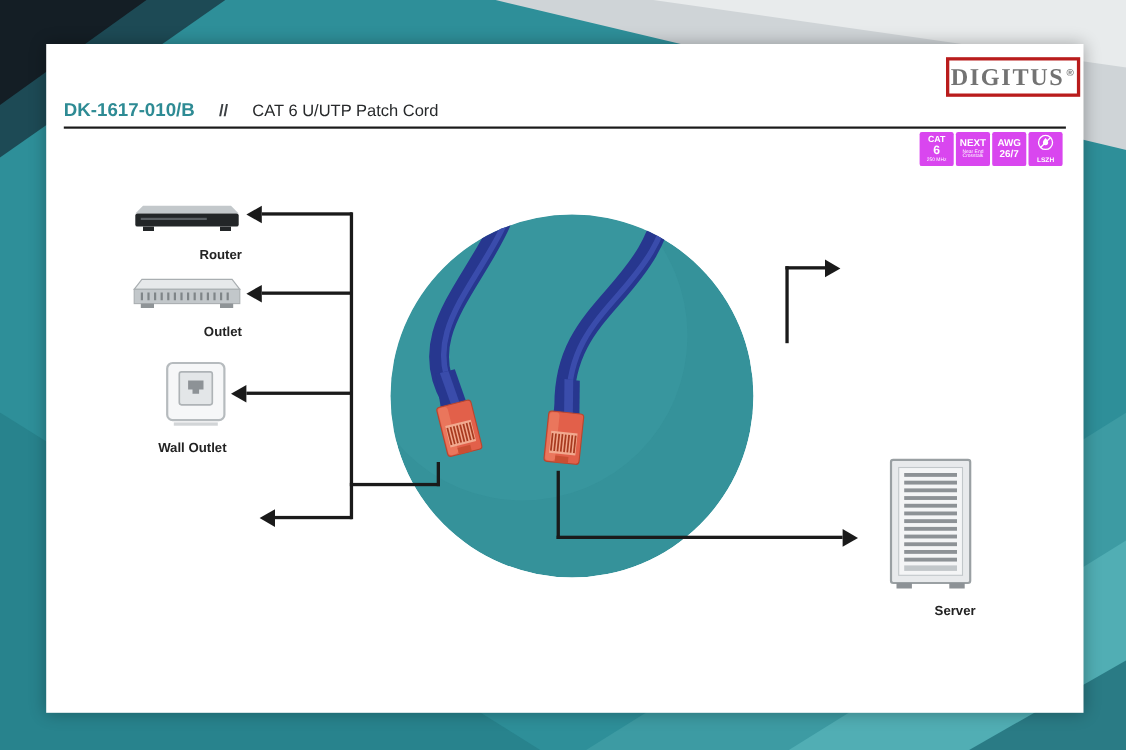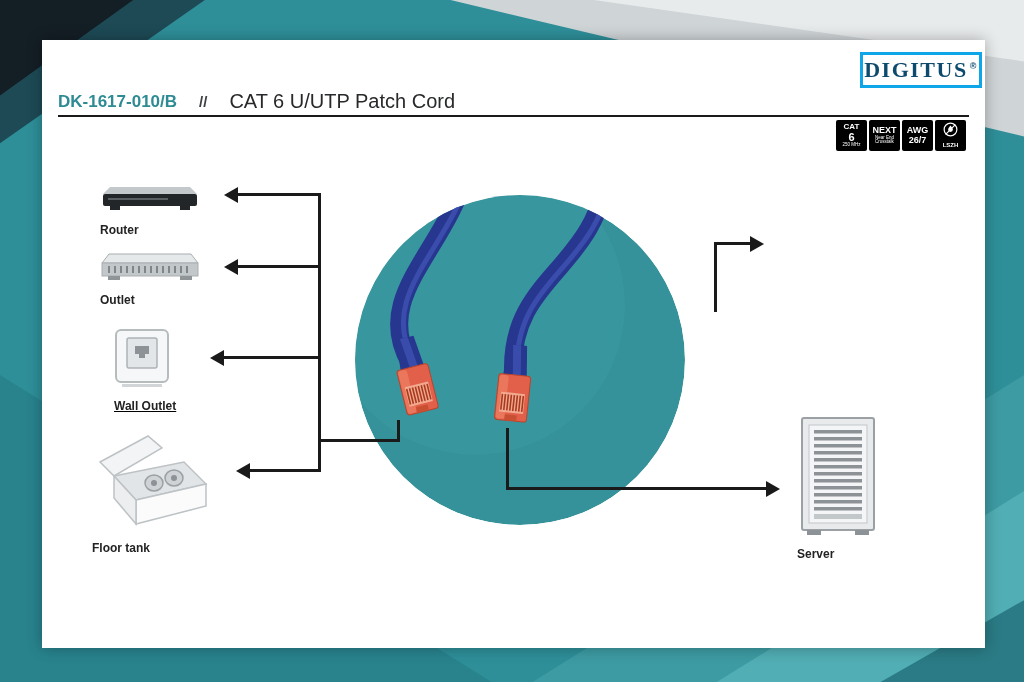--- a/index.html
+++ b/index.html
@@ -19,49 +19,49 @@
   .bg-teal-bl{clip-path:polygon(0 55%,48% 100%,0 100%);background:#28838d;}
 
   .card{
     position:absolute;left:42px;top:40px;width:943px;height:608px;
     background:#ffffff;z-index:1;box-shadow:0 0 14px rgba(0,0,0,.3);
   }
   .card *{box-sizing:border-box;}
 
   .logo-box{
     position:absolute;left:818px;top:12px;width:122px;height:36px;
-    border:3px solid #0ea5e9;display:flex;align-items:center;justify-content:center;
-    font-weight:bold;font-size:22px;letter-spacing:1.5px;color:#0c4a6e;
+    border:3px solid #b91c1c;display:flex;align-items:center;justify-content:center;
+    font-weight:bold;font-size:22px;letter-spacing:1.5px;color:#737373;
     font-family:"Liberation Serif",serif;
   }
   .logo-box sup{font-size:9px;margin-left:2px;transform:translateY(-4px);font-family:"Liberation Sans",sans-serif;}
 
   .header-row{position:absolute;left:16px;top:50px;display:flex;align-items:center;gap:22px;}
   .product-code{font-size:17px;font-weight:bold;color:#2e8b94;}
   .product-sep{font-size:15px;font-weight:bold;color:#3c4043;}
-  .product-name{font-size:20px;color:#27292b;}
+  .product-name{font-size:15px;color:#27292b;}
   .header-rule{position:absolute;left:16px;right:16px;top:75px;height:2px;background:#1a1a1a;}
 
   .section-block{position:absolute;left:16px;top:94px;}
   .section-title-de{font-size:15px;font-weight:bold;color:#1f2123;display:inline-block;border-bottom:2px solid #1a1a1a;padding-bottom:1px;}
   .section-title-en{font-size:14px;font-weight:bold;color:#9ba0a4;margin-top:5px;}
 
   .badges{position:absolute;left:794px;top:80px;display:flex;gap:2px;}
   .badge{
-    width:31px;height:31px;background:#000000;color:#fff;border-radius:2px;
+    width:31px;height:31px;background:#d946ef;color:#fff;border-radius:2px;
     display:flex;flex-direction:column;align-items:center;justify-content:center;
     line-height:1.05;text-align:center;
   }
   .badge .b-l1{font-size:8px;font-weight:bold;}
   .badge .b-big{font-size:11px;font-weight:bold;}
   .badge .b-tiny{font-size:4.5px;}
   .badge .b-mid{font-size:9px;font-weight:bold;}
   .badge .b-lszh{font-size:6px;font-weight:bold;margin-top:1px;}
 
-  .device{position:absolute;text-align:left;z-index:2;}
+  .device{position:absolute;text-align:right;z-index:2;}
   .device-label{font-size:12px;font-weight:bold;color:#232323;margin-top:5px;}
 
   .circle-art{position:absolute;left:313px;top:155px;width:330px;height:330px;z-index:1;}
 
   .hline,.vline{position:absolute;background:#1a1a1a;z-index:3;}
   .hline{height:3px;}
   .vline{width:3px;}
   .arrow{position:absolute;width:0;height:0;z-index:3;}
   .arrow-left{border-top:8px solid transparent;border-bottom:8px solid transparent;border-right:14px solid #1a1a1a;}
   .arrow-right{border-top:8px solid transparent;border-bottom:8px solid transparent;border-left:14px solid #1a1a1a;}
@@ -206,43 +206,30 @@
           <line x1="75" y1="16" x2="75" y2="23"></line>
         <line x1="81" y1="16" x2="81" y2="23"></line>
           <line x1="87" y1="16" x2="87" y2="23"></line>
       </g>
       <rect x="8" y="26" width="12" height="4" fill="#8f9497"></rect>
       <rect x="80" y="26" width="12" height="4" fill="#8f9497"></rect>
     </svg>
     <div class="device-label">Outlet</div>
   </div>
 
-  <div class="device" style="left:72px;top:288px;width:92px;text-decoration:underline;">
+  <div class="device" style="left:72px;top:288px;width:92px;">
     <svg viewBox="0 0 56 62" width="56" height="62">
       <rect x="2" y="2" width="52" height="52" rx="5" fill="#f6f7f8" stroke="#b6bbbe" stroke-width="2"></rect>
       <rect x="13" y="10" width="30" height="30" rx="2" fill="#e3e6e8" stroke="#aeb3b6" stroke-width="1.5"></rect>
       <path d="M21 18 h14 v8 h-4 v4 h-6 v-4 h-4 z" fill="#8d9296"></path>
       <rect x="8" y="56" width="40" height="3" fill="#d2d5d7"></rect>
     </svg>
     <div class="device-label">Wall Outlet</div>
   </div>
 
-  <div class="device" style="left:50px;top:392px;width:136px;">
-    <svg viewBox="0 0 124 100" width="124" height="100">
-      <polygon points="8,30 56,4 70,16 22,44" fill="#f3f4f5" stroke="#bdc2c5" stroke-width="1.5"></polygon>
-      <polygon points="22,44 92,30 114,52 44,68" fill="#e2e5e7" stroke="#bdc2c5" stroke-width="1.5"></polygon>
-      <polygon points="44,68 114,52 114,74 44,92" fill="#fbfbfc" stroke="#bdc2c5" stroke-width="1.5"></polygon>
-      <polygon points="22,44 44,68 44,92 22,66" fill="#eceeef" stroke="#bdc2c5" stroke-width="1.5"></polygon>
-      <ellipse cx="62" cy="51" rx="9" ry="8" fill="#cfd3d5" stroke="#9aa0a3" stroke-width="1.5"></ellipse>
-      <ellipse cx="82" cy="46" rx="9" ry="8" fill="#cfd3d5" stroke="#9aa0a3" stroke-width="1.5"></ellipse>
-      <circle cx="62" cy="51" r="3" fill="#8d9296"></circle>
-      <circle cx="82" cy="46" r="3" fill="#8d9296"></circle>
-    </svg>
-    <div class="device-label">Floor tank</div>
-  </div>
 
 
   <div class="device" style="left:755px;top:376px;width:90px;">
     <svg viewBox="0 0 82 122" width="82" height="122">
       <rect x="5" y="2" width="72" height="112" rx="2" fill="#e8eaec" stroke="#9aa0a3" stroke-width="2"></rect>
       <rect x="12" y="9" width="58" height="98" fill="#f4f5f6" stroke="#c2c7ca" stroke-width="1"></rect>
       <g fill="#8d9296">
         <rect x="17" y="14" width="48" height="3.5"></rect>
           <rect x="17" y="21" width="48" height="3.5"></rect>
         <rect x="17" y="28" width="48" height="3.5"></rect>

